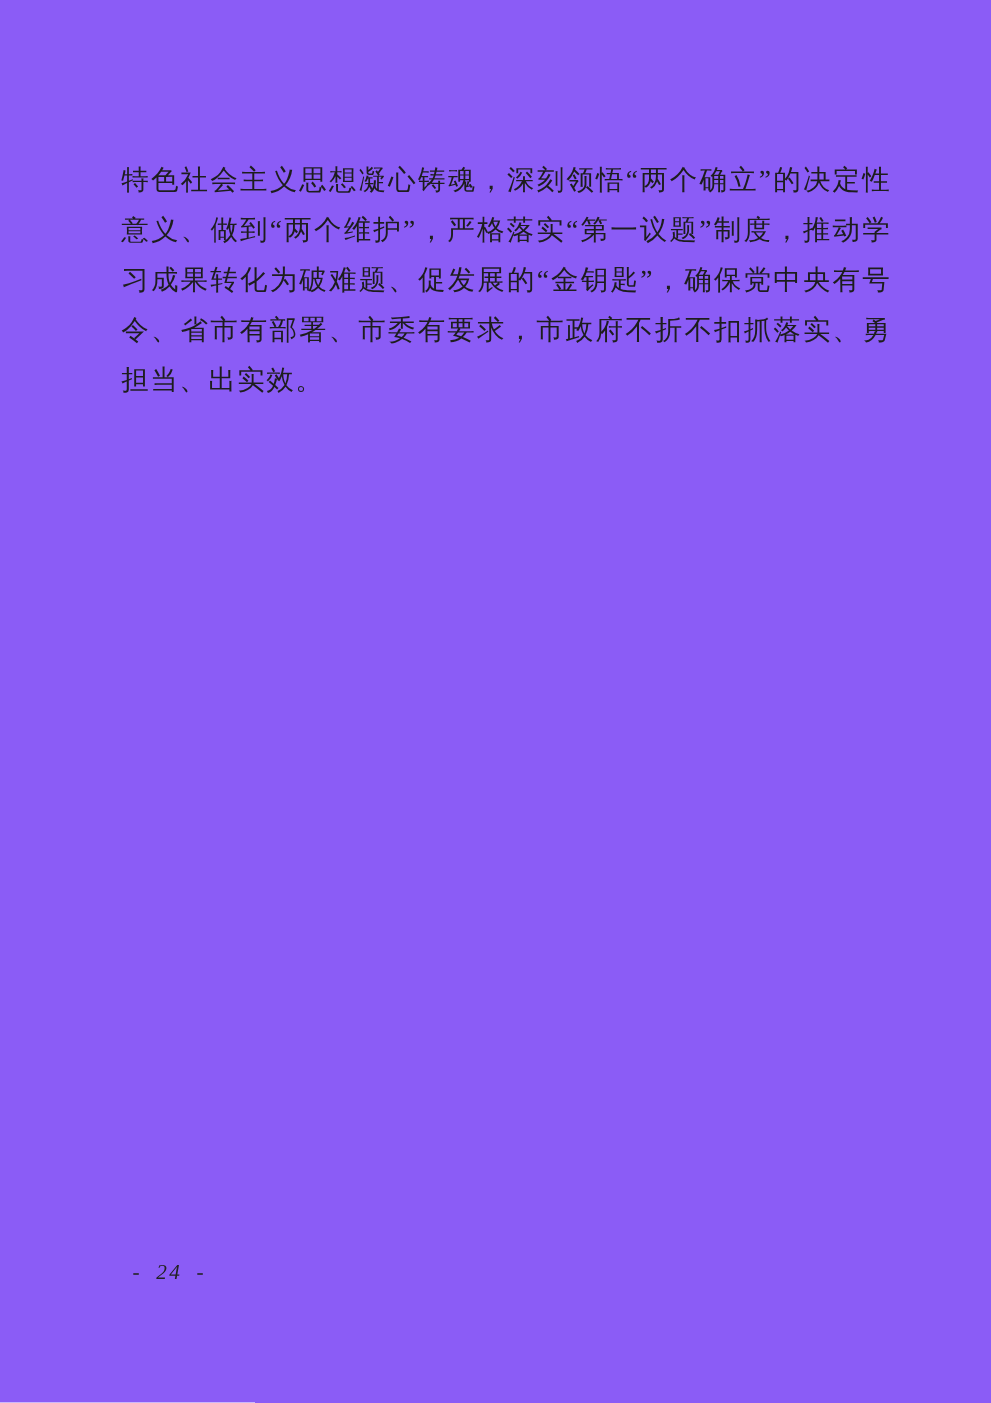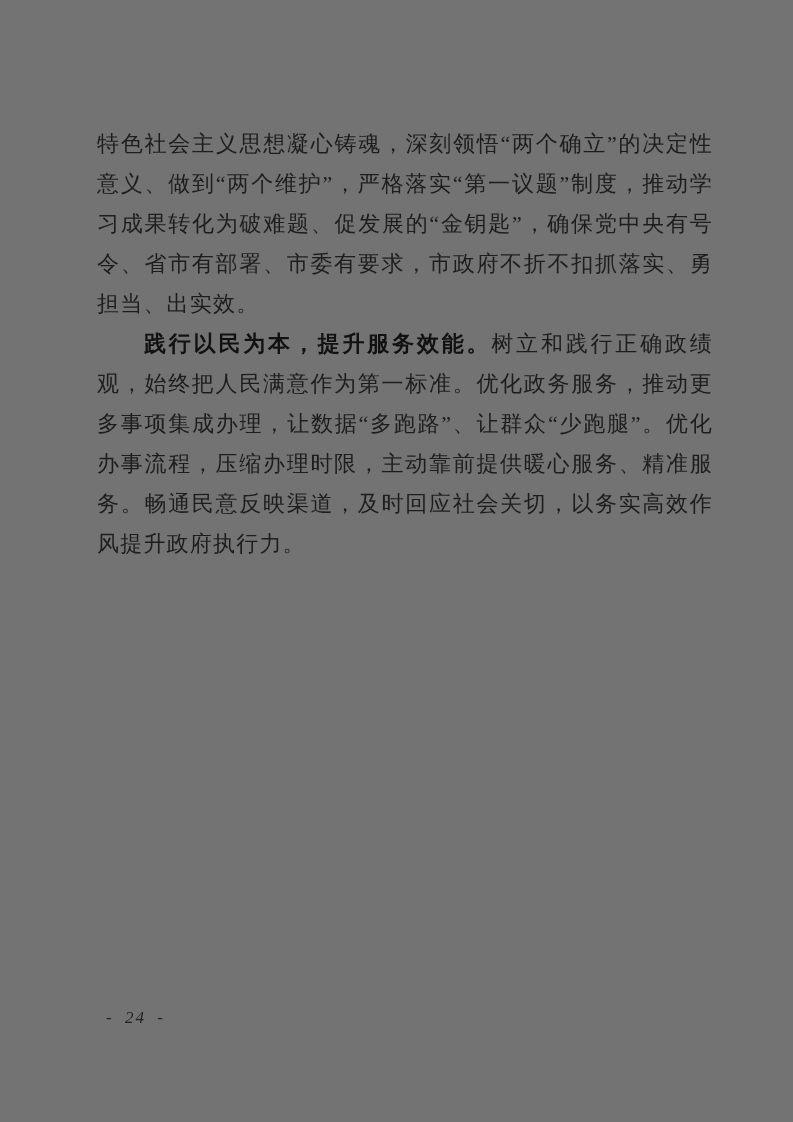--- a/index.html
+++ b/index.html
@@ -4,21 +4,21 @@
 <style>
   html, body {
     margin: 0;
     padding: 0;
     background: #ffffff;
   }
   .page {
     position: relative;
     width: 793px;
     height: 1122px;
-    background: #737373;
+    background: #8b5cf6;
     overflow: hidden;
     font-family: "Liberation Serif", "DejaVu Serif", serif;
     color: #1d1d1d;
   }
   .textblock {
     position: absolute;
     left: 97px;
     top: 124px;
     width: 616px;
     font-size: 22px;
@@ -53,18 +53,17 @@
   }
 </style>
 </head>
 <body>
 
 <div class="page">
   <div class="textblock">
     <p class="para no-indent"><b class="lead"></b><span>特色社会主义思想凝心铸魂，深刻领悟“两个确立”的决定性意义、做到“两个维护”，严格落实“第一议题”制度，推动学习成果转化为破难题、促发展的“金钥匙”，确保党中央有号令、省市有部署、市委有要求，市政府不折不扣抓落实、勇担当、出实效。</span></p>
 
 
-    <p class="para"><b class="lead">践行以民为本，提升服务效能。</b><span>树立和践行正确政绩观，始终把人民满意作为第一标准。优化政务服务，推动更多事项集成办理，让数据“多跑路”、让群众“少跑腿”。优化办事流程，压缩办理时限，主动靠前提供暖心服务、精准服务。畅通民意反映渠道，及时回应社会关切，以务实高效作风提升政府执行力。</span></p>
 
   </div>
 
   <div class="pageno">- 24 -</div>
 </div>
 
 </body></html>

